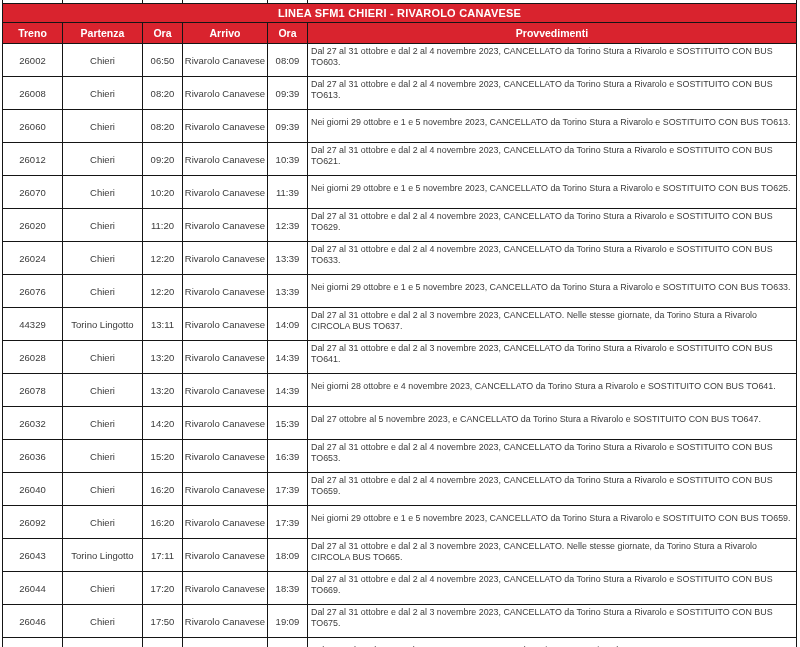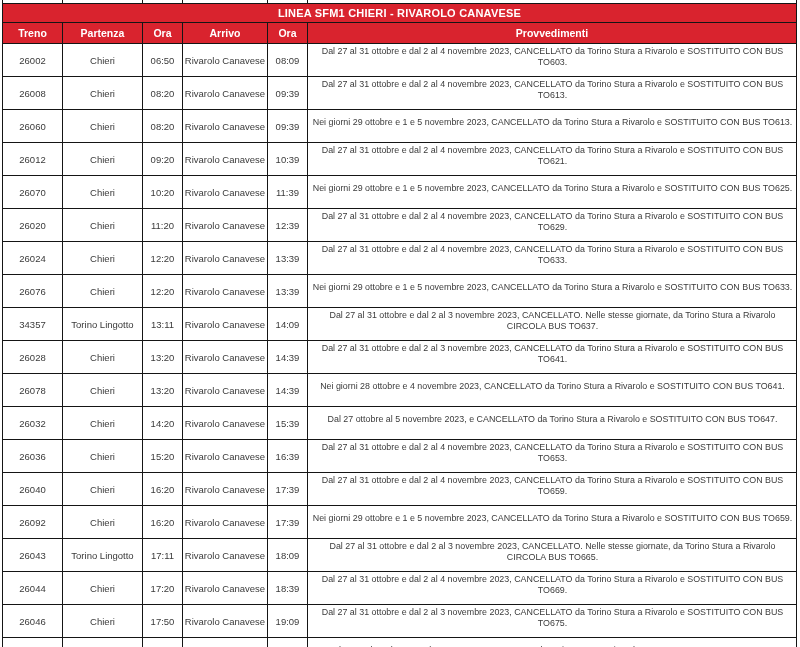--- a/index.html
+++ b/index.html
@@ -55,21 +55,21 @@
     font-size: 10.5px;
     font-weight: bold;
     height: 20px;
     text-align: center;
   }
   tr.data-row td {
     height: 23px;
     background: #ffffff;
   }
   td.provv {
-    text-align: center;
+    text-align: left;
     font-size: 8.9px;
     line-height: 10.6px;
     padding: 1px 2px 8px 3px;
   }
 </style>
 </head>
 <body>
 
 <div class="page">
   <table class="timetable">
@@ -160,21 +160,21 @@
         </tr>
         <tr class="data-row">
           <td>26076</td>
           <td>Chieri</td>
           <td>12:20</td>
           <td>Rivarolo Canavese</td>
           <td>13:39</td>
           <td class="provv">Nei giorni 29 ottobre e 1 e 5 novembre 2023, CANCELLATO da Torino Stura a Rivarolo e SOSTITUITO CON BUS TO633.</td>
         </tr>
         <tr class="data-row">
-          <td>34357</td>
+          <td>44329</td>
           <td>Torino Lingotto</td>
           <td>13:11</td>
           <td>Rivarolo Canavese</td>
           <td>14:09</td>
           <td class="provv">Dal 27 al 31 ottobre e dal 2 al 3 novembre 2023, CANCELLATO. Nelle stesse giornate, da Torino Stura a Rivarolo CIRCOLA BUS TO637.</td>
         </tr>
         <tr class="data-row">
           <td>26028</td>
           <td>Chieri</td>
           <td>13:20</td>

